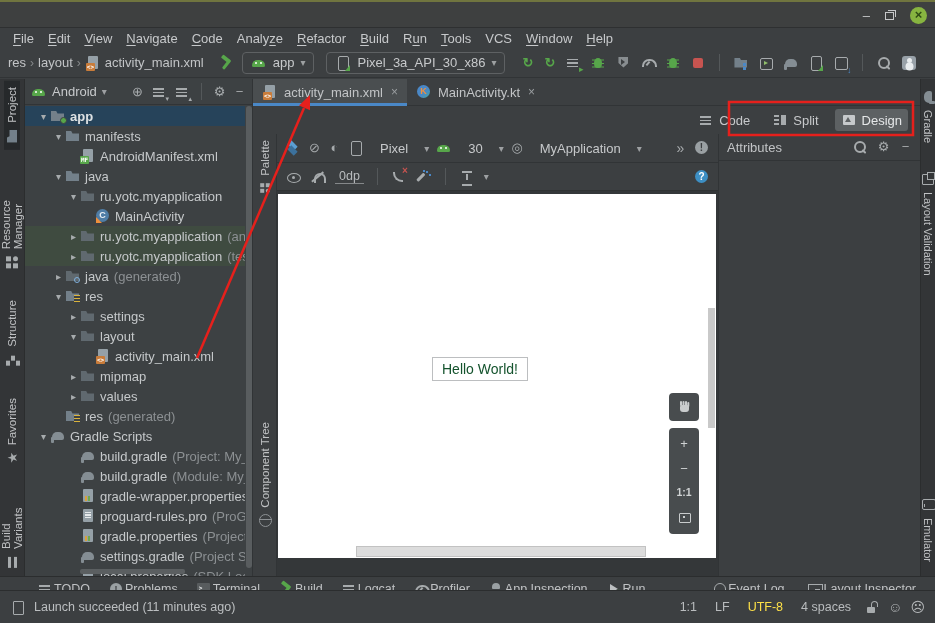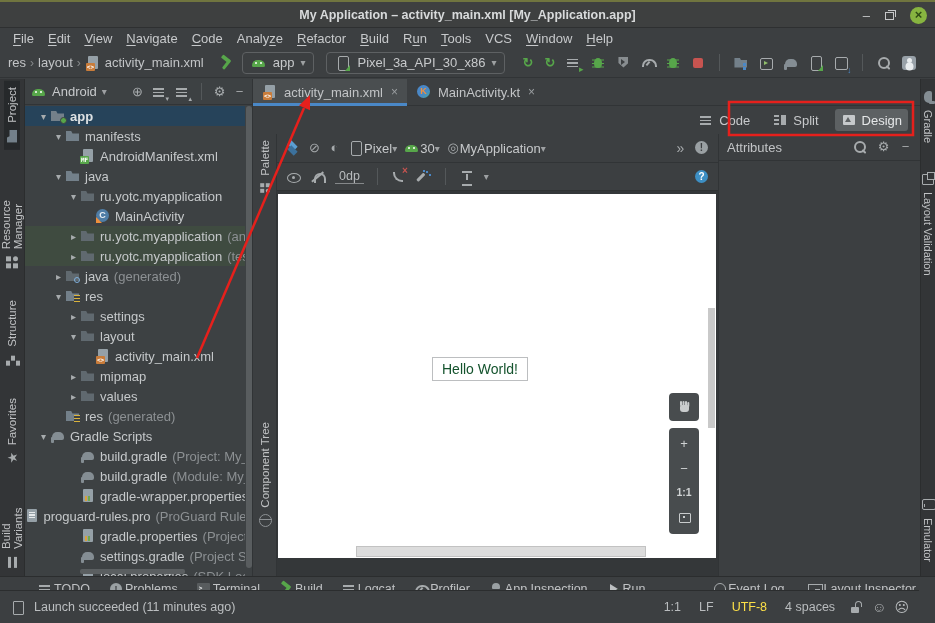--- a/index.html
+++ b/index.html
@@ -70,21 +70,21 @@
   .edtoolbar{height:28px;display:flex;align-items:center;justify-content:flex-end;padding-right:12px;gap:10px;}
   .viewmode{display:flex;align-items:center;gap:5px;padding:3px 6px;border-radius:3px;color:#c7c9cb;}
   .viewmode.active{background:#5d6163;color:#e5e7e8;}
   .designrow{position:absolute;left:0;right:0;top:55px;bottom:0;display:flex;}
   .palettestrip{width:24px;background:#3c3f41;border-right:1px solid #313436;position:relative;flex:none;}
   .pal-item{position:absolute;left:0;width:24px;display:flex;flex-direction:column;align-items:center;gap:4px;
             font-size:11.5px;color:#c0c2c4;}
   .pal-item .txt{writing-mode:vertical-rl;transform:rotate(180deg);}
   .designmain{flex:1;display:flex;flex-direction:column;min-width:0;}
   .cfgbar{height:29px;display:flex;align-items:center;gap:7px;padding:0 8px;border-bottom:1px solid #313436;}
-  .minicombo{display:flex;align-items:center;gap:0;color:#c7c9cb;}
+  .minicombo{display:flex;align-items:center;gap:16px;color:#c7c9cb;}
   .conbar{height:28px;display:flex;align-items:center;gap:9px;padding:0 8px;border-bottom:1px solid #2f3233;}
   .margintxt{color:#b9bcbe;border-bottom:1px solid #85888a;padding:0 4px;font-size:12.5px;}
   .flexsp{flex:1;}
   .canvas{flex:1;position:relative;background:#343739;}
   .screen{position:absolute;left:1px;top:3px;right:2px;bottom:18px;background:#ffffff;}
   .hellobox{position:absolute;left:154px;top:163px;padding:3px 9px;border:1px solid #bcbec0;color:#14532d;
             font-size:14px;background:#fff;}
   .chsb{position:absolute;left:78px;bottom:1px;width:290px;height:11px;background:#dcdcdc;border:1px solid #c2c2c2;}
   .cvsb{position:absolute;right:1px;top:114px;width:7px;height:120px;background:#c9c9c9;}
   .handbtn{position:absolute;right:19px;top:202px;width:30px;height:28px;background:#484c4e;border-radius:4px;
@@ -95,21 +95,21 @@
   .zratio{color:#cfd2d3;font-size:10.5px;font-weight:bold;}
   .attrs{width:202px;flex:none;border-left:1px solid #313436;background:#3c3f41;display:flex;flex-direction:column;gap:16px;}
   .attrshead{height:27px;display:flex;align-items:center;gap:9px;padding:0 8px;border-bottom:1px solid #313436;}
   .attrshead .lbl{color:#c2c4c6;margin-right:auto;}
 
   
   .bbar{position:absolute;left:0;right:0;bottom:23px;height:24px;background:#3c3f41;border-top:1px solid #2b2d2e;
         display:flex;align-items:center;padding:0 10px 0 28px;font-size:12.5px;}
   .btab{display:flex;align-items:center;gap:1px;padding:0 9px;color:#c0c2c4;}
   .bright{margin-left:auto;display:flex;align-items:center;gap:4px;}
-  .sbar{position:absolute;left:0;right:16px;bottom:0;height:33px;background:#3c3f41;border-top:1px solid #2b2d2e;
+  .sbar{position:absolute;left:0;right:0;bottom:0;height:33px;background:#3c3f41;border-top:1px solid #2b2d2e;
         display:flex;align-items:center;padding:12px 10px;font-size:12.5px;gap:8px;}
   .smsg{color:#bcbfc1;margin-right:auto;}
   .sseg{color:#b9bcbe;padding:0 5px;}
   .sseg.dim{color:#fde047;}
 
   
   .ic{position:relative;display:inline-block;width:16px;height:16px;flex:none;font-style:normal;}
   .ic.g{width:auto;min-width:13px;height:16px;line-height:16px;text-align:center;font-size:13px;color:#a7abad;}
   .ic.g.green{color:#57a64a;font-weight:bold;}
   .ic-folder::before,.ic-folder-app::before,.ic-folder-res::before,.ic-package::before,.ic-java-gen::before,.ic-device-explorer::before{
@@ -246,21 +246,20 @@
 
   
   #annotations{position:absolute;left:0;top:0;width:935px;height:623px;pointer-events:none;z-index:60;}
 </style>
 </head>
 <body>
 
 <div id="app">
 
   <div class="titlebar">
-    <div class="title">My Application – activity_main.xml [My_Application.app]</div>
     <div class="winctl">
       <span class="wbtn">–</span>
       <span class="ic ic-window-restore"></span>
       <span class="closebtn"></span>
     </div>
   </div>
 
   <div class="menubar" id="menubar">
       <span class="menuitem"><u>F</u>ile</span>
       <span class="menuitem"><u>E</u>dit</span>
@@ -455,21 +454,21 @@
           <span class="chev"></span>
           <span class="ic ic-gradle-elephant"></span>
           <span class="tlabel">build.gradle</span>
           <span class="tsuffix">(Module: My_Application.app)</span>
         </div>
         <div class="trow" style="padding-left: 42px;">
           <span class="chev"></span>
           <span class="ic ic-properties-file"></span>
           <span class="tlabel">gradle-wrapper.properties</span>
         </div>
-        <div class="trow" style="padding-left: 42px; justify-content: center;">
+        <div class="trow" style="padding-left: 42px;">
           <span class="chev"></span>
           <span class="ic ic-text-file"></span>
           <span class="tlabel">proguard-rules.pro</span>
           <span class="tsuffix">(ProGuard Rules for app)</span>
         </div>
         <div class="trow" style="padding-left: 42px;">
           <span class="chev"></span>
           <span class="ic ic-properties-file"></span>
           <span class="tlabel">gradle.properties</span>
           <span class="tsuffix">(Project Properties)</span>

